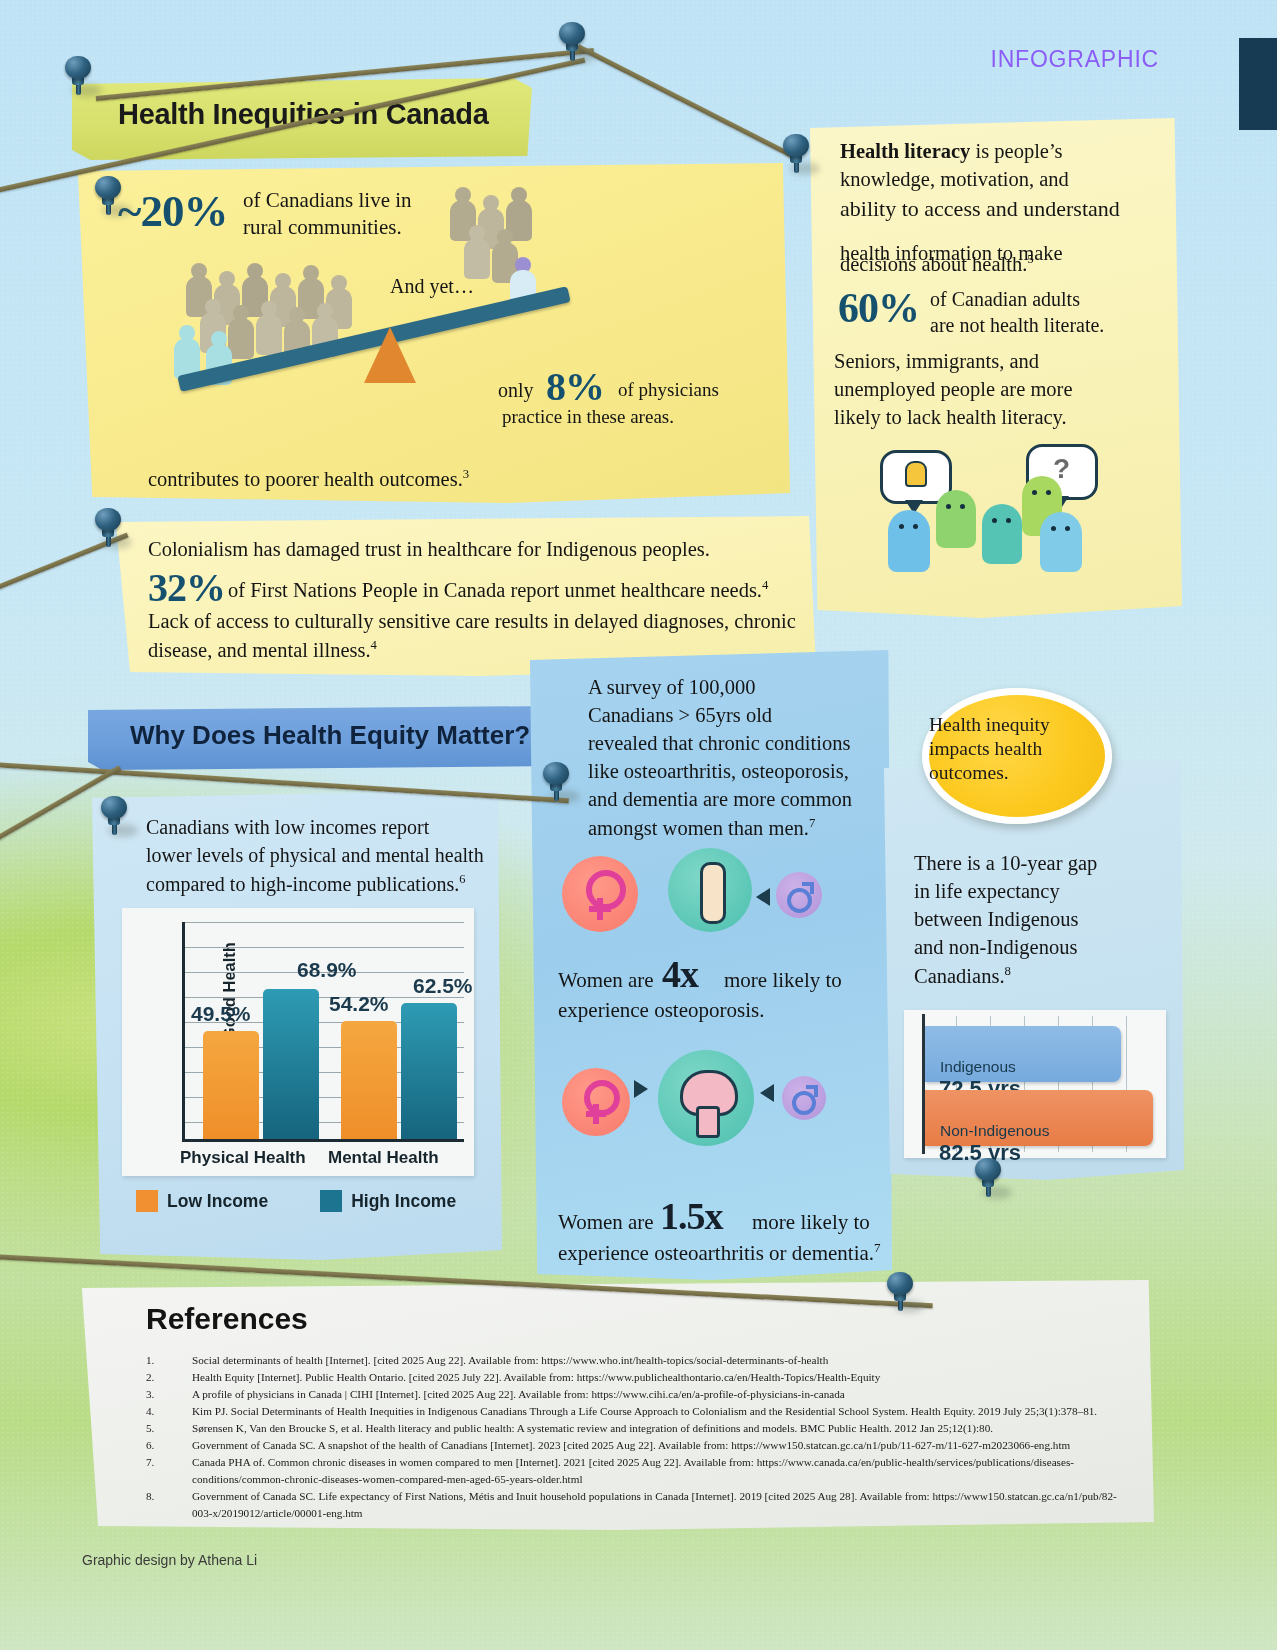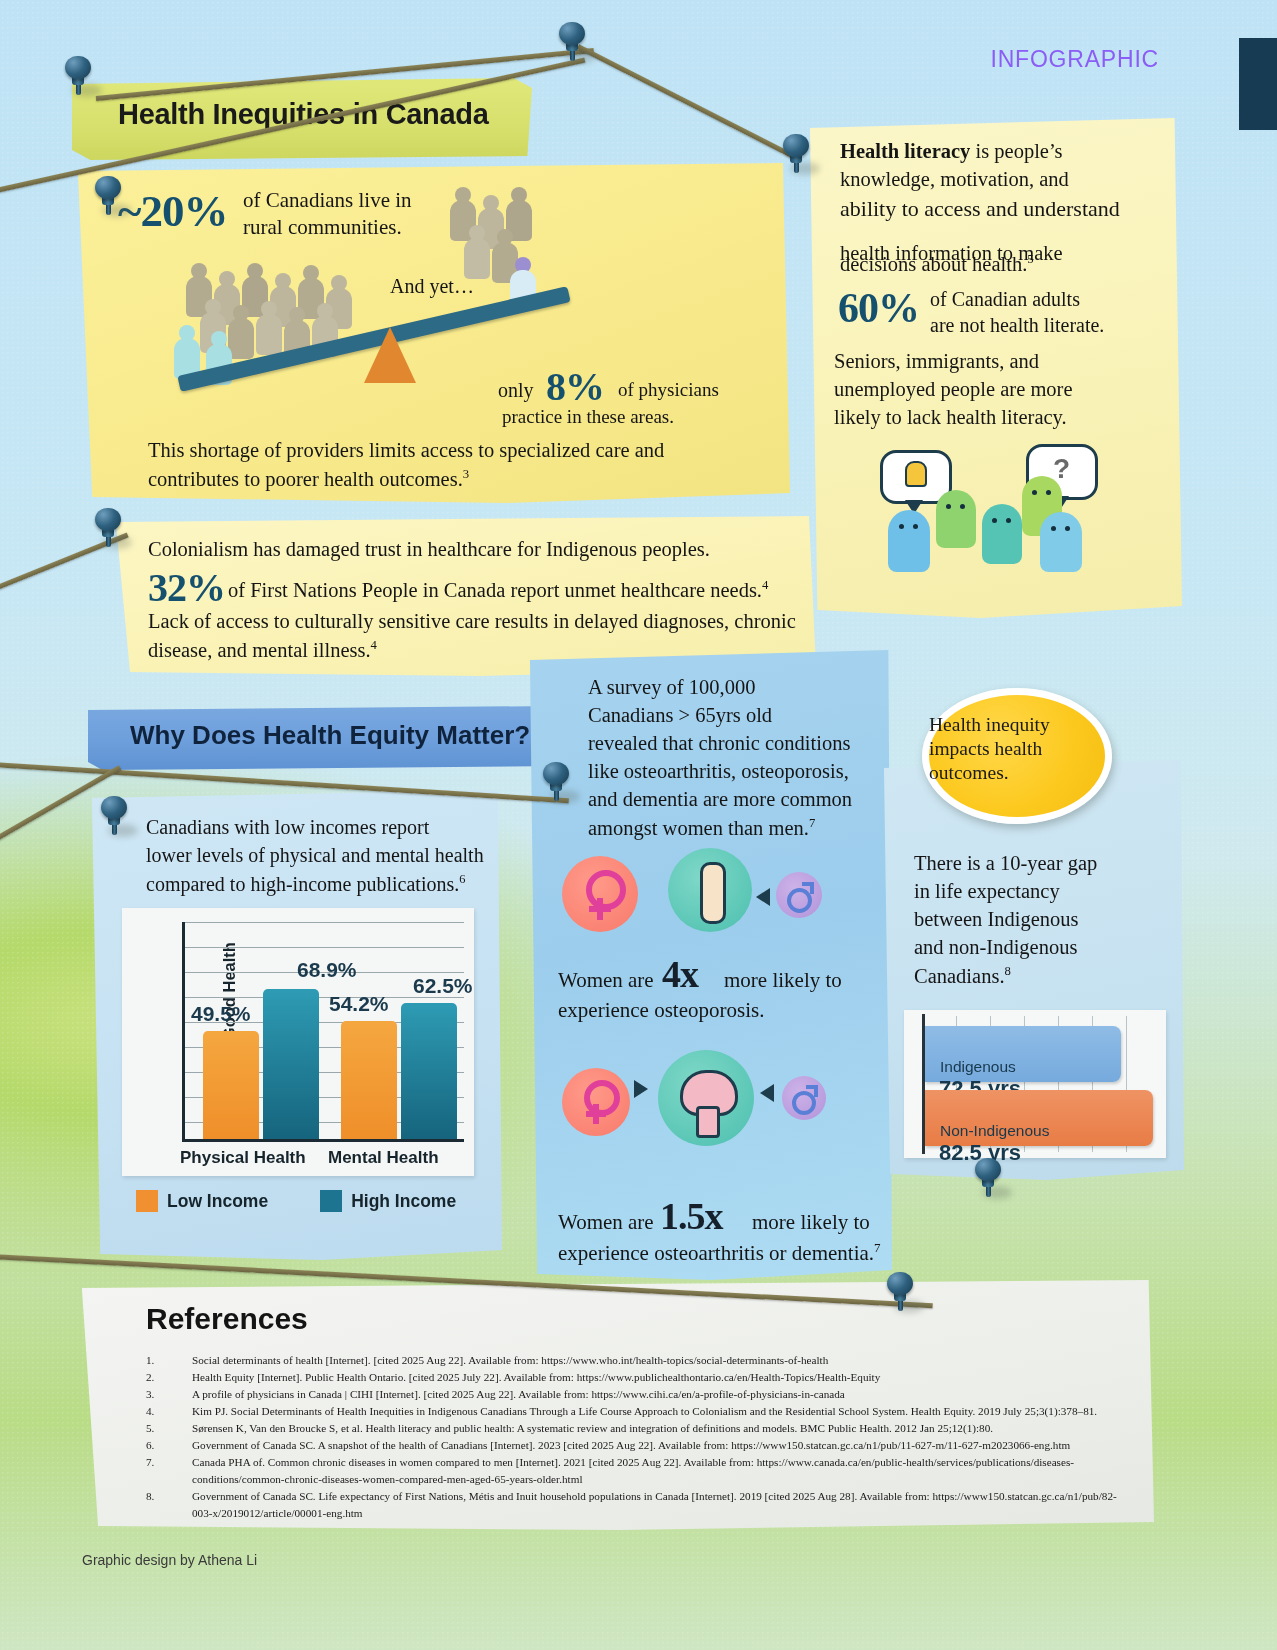--- a/index.html
+++ b/index.html
@@ -256,21 +256,20 @@
     </div>
 
   <div class="beam" style="left:96px;top:168px;width:400px;height:16px;transform:rotate(-13deg);transform-origin:50% 50%;"></div>
   <div class="fulcrum" style="left:286px;top:164px;"></div>
 
   <div class="t serif" style="left:420px;top:216px;font-size:20px;">only</div>
   <div class="t big serif" style="left:468px;top:200px;font-size:40px;">8%</div>
   <div class="t serif" style="left:540px;top:216px;font-size:19px;">of physicians</div>
   <div class="t serif" style="left:424px;top:243px;font-size:19px;">practice in these areas.</div>
 
-  <div class="t serif" style="left:70px;top:276px;font-size:20.5px;">This shortage of providers limits access to specialized care and</div>
   <div class="t serif" style="left:70px;top:304px;font-size:20.5px;">
     <span>contributes to poorer health outcomes.</span><sup>3</sup>
   </div>
 </div>
 
 <div class="note note-colonial paper-tex">
   <div class="t serif" style="left:32px;top:22px;font-size:20.5px;">Colonialism has damaged trust in healthcare for Indigenous peoples.</div>
   <div class="t big serif" style="left:32px;top:48px;font-size:40px;">32%</div>
   <div class="t serif" style="left:112px;top:62px;font-size:20.5px;">
     <span>of First Nations People in Canada report unmet healthcare needs.</span><sup>4</sup>

